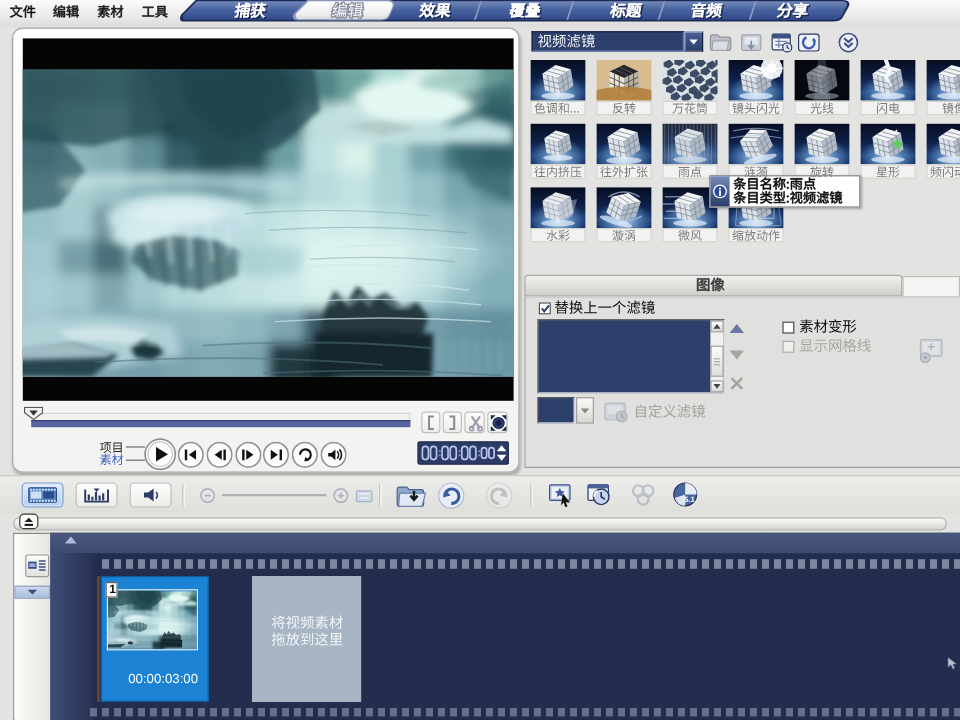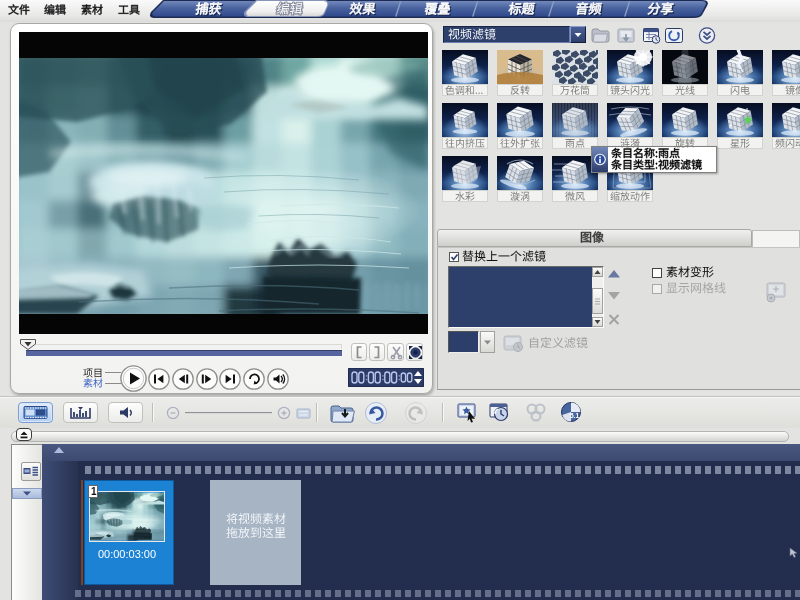--- a/index.html
+++ b/index.html
@@ -806,21 +806,21 @@
 <div style="position:absolute;left:85px;top:466px;width:715px;height:8px;background:repeating-linear-gradient(90deg,#7d87a0 0px,#7d87a0 6px,transparent 6px,transparent 10px)"></div>
 <div style="position:absolute;left:75px;top:590px;width:725px;height:7px;background:repeating-linear-gradient(90deg,#666f8a 0px,#666f8a 6px,transparent 6px,transparent 10px)"></div>
 <div style="position:absolute;left:81px;top:480px;width:2px;height:105px;background:#7a4228"></div>
 <div style="position:absolute;left:84px;top:480px;width:90px;height:105px;background:#1b82d4;border:1px solid #0d5a9e"></div>
 <svg width="76" height="51" style="position:absolute;left:89px;top:491px;border:1px solid #e8e8e8">
       <use href="#scene"></use>
     </svg>
 <div style="position:absolute;left:88px;top:485px;width:10px;height:13px;background:#fff;border:1px solid #666">
       <div style="position:absolute;left:2px;top:0px;font:bold 10px 'Liberation Sans';color:#111">1</div>
     </div>
-<div style="position:absolute;left:89px;top:548px;width:76px;height:12px;text-align:center;font:11px 'Liberation Sans';color:#fff">00:00:03:00</div>
+<div style="position:absolute;left:89px;top:560px;width:76px;height:12px;text-align:right;font:11px 'Liberation Sans';color:#fff">00:00:03:00</div>
 <div style="position:absolute;left:210px;top:480px;width:91px;height:105px;background:#a7b4c4"></div>
 <svg width="10" height="12" viewBox="0 0 10 12" style="position:absolute;left:789px;top:547px">
       <path d="M1 1 L1 9 L3.4 7 L5 10.5 L6.6 9.7 L5 6.6 L8 6.2 Z" fill="#cfd4e0" stroke="#6a7086" stroke-width="0.6" opacity="0.9"></path>
     </svg>
 <svg width="800" height="600" viewBox="0 0 800 600" style="position:absolute;left:0;top:0;pointer-events:none">
       <use href="#g0" transform="translate(8.0 13.7) scale(0.110)" fill="#111" stroke="#111" stroke-width="4"></use>
       <use href="#g1" transform="translate(19.0 13.7) scale(0.110)" fill="#111" stroke="#111" stroke-width="4"></use>
       <use href="#g2" transform="translate(44.0 13.7) scale(0.110)" fill="#111" stroke="#111" stroke-width="4"></use>
       <use href="#g3" transform="translate(55.0 13.7) scale(0.110)" fill="#111" stroke="#111" stroke-width="4"></use>
       <use href="#g4" transform="translate(81.0 13.7) scale(0.110)" fill="#111" stroke="#111" stroke-width="4"></use>

